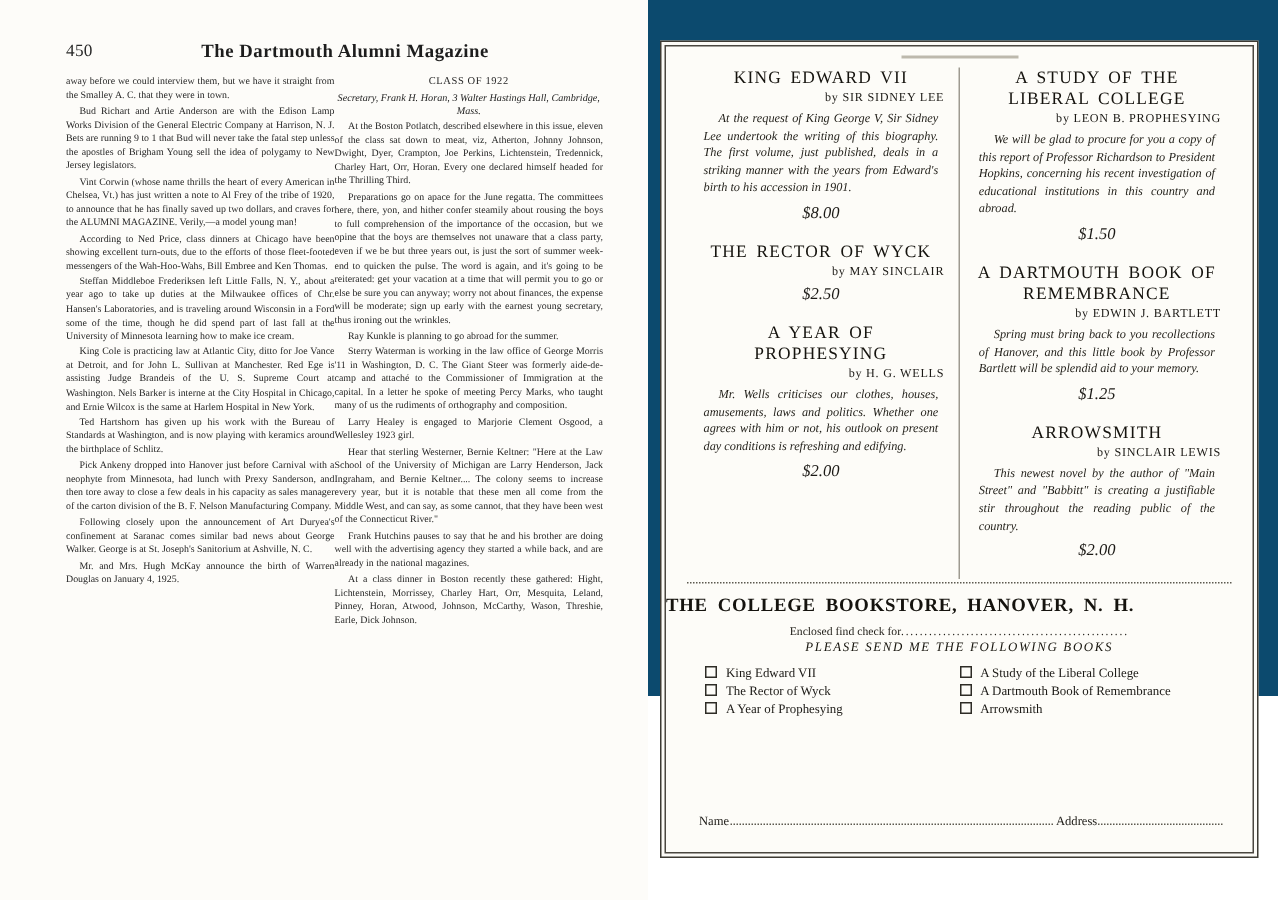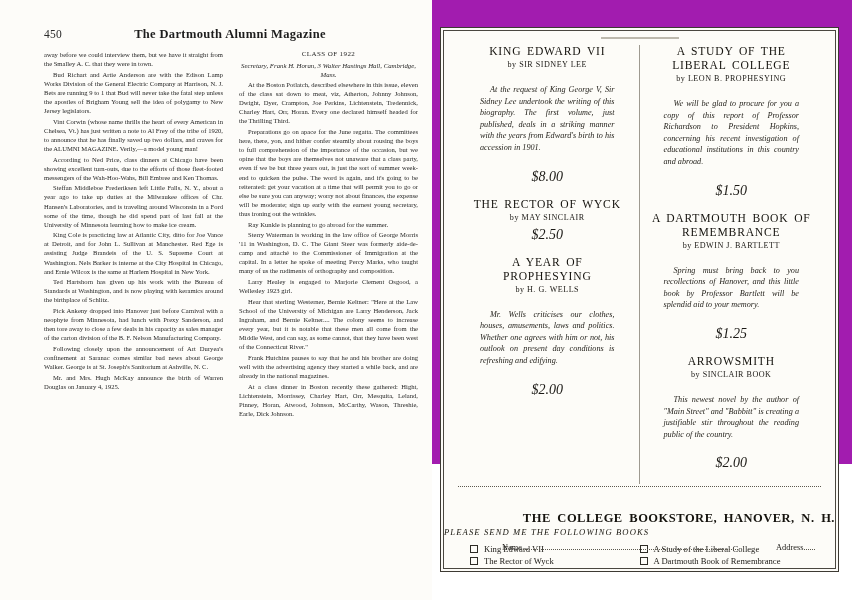--- a/index.html
+++ b/index.html
@@ -11,21 +11,21 @@
     width: 852px;
     height: 600px;
     overflow: hidden;
     font-family: "Liberation Serif", serif;
     color: #1a1a1a;
   }
   .page {
     position: relative;
     width: 852px;
     height: 464px;
-    background: #a21caf;
+    background: #0c4a6e;
   }
 
   
   .mag-page {
     position: absolute;
     left: 0; top: 0;
     width: 432px;
     height: 600px;
     background: #fdfcf9;
     padding: 0;
@@ -58,21 +58,20 @@
     color: #1d1d1d;
   }
 
   .cols {
     position: absolute;
     top: 50px;
     left: 44px;
     width: 374px;
     height: 540px;
     display: flex;
-    gap: 16px;
   }
   .col {
     width: 179px;
     font-size: 6.6px;
     line-height: 9.1px;
     text-align: justify;
     color: #262626;
     -webkit-hyphens: auto;
     hyphens: auto;
   }
@@ -154,70 +153,70 @@
   .book-title {
     text-align: center;
     font-size: 11.6px;
     letter-spacing: .8px;
     line-height: 14px;
     color: #15130e;
     margin-bottom: 1px;
     word-spacing: 2px;
   }
   .book-author {
-    text-align: center;
+    text-align: right;
     font-size: 8.1px;
     letter-spacing: .5px;
     color: #1b1915;
     margin-bottom: 3px;
   }
   .book-desc {
     font-style: italic;
     font-size: 8.2px;
     line-height: 11.6px;
     text-align: justify;
     text-indent: 10px;
     color: #201e18;
-    margin: 15px;
+    margin: 4px;
   }
   .book-price {
     text-align: center;
     font-style: italic;
-    font-size: 14px;
+    font-size: 11px;
     margin-top: 5px;
     color: #1b1915;
   }
 
   .ad-dots {
     margin: 2px 14px 0 14px;
     border-top: 1.1px dotted #5c594f;
   }
   .store-name {
-    text-align: right;
+    text-align: left;
     font-weight: bold;
     font-size: 12.5px;
     letter-spacing: .5px;
-    margin-top: 24px;
+    margin-top: 7px;
     color: #15130e;
     word-spacing: 3px;
   }
   .enclosed {
     text-align: center;
     font-size: 7.8px;
     margin-top: 5px;
     color: #201e18;
     white-space: nowrap;
     overflow: hidden;
   }
   .enclosed .lead {
     letter-spacing: 1.2px;
     font-size: 7.6px;
   }
   .please-send {
-    text-align: left;
+    text-align: center;
     font-style: italic;
     font-size: 8.6px;
     letter-spacing: 1.1px;
     margin-top: 1px;
     color: #18160f;
   }
   .checklist {
     display: flex;
     margin: 7px 26px 0 26px;
   }
@@ -244,21 +243,21 @@
   .name-row {
     position: absolute;
     left: 22px;
     right: 18px;
     bottom: 16px;
     display: flex;
     align-items: flex-end;
     font-size: 8.4px;
     color: #1b1915;
   }
-  .nm-label { flex: 0 0 auto; margin-left: 36px; }
+  .nm-label { flex: 0 0 auto; }
   .dotfill {
     flex: 1 1 auto;
     border-bottom: 1.1px dotted #5c594f;
     margin: 0 2px 2px 1px;
     height: 1px;
   }
   .dotfill.short { flex: 0 0 215px; }
 </style>
 </head>
 <body>
@@ -346,32 +345,35 @@
 
           <div class="book">
             <div class="book-title">A DARTMOUTH BOOK OF REMEMBRANCE</div>
             <div class="book-author">by EDWIN J. BARTLETT</div>
             <p class="book-desc">Spring must bring back to you recollections of Hanover, and this little book by Professor Bartlett will be splendid aid to your memory.</p>
             <div class="book-price">$1.25</div>
           </div>
 
           <div class="book">
             <div class="book-title">ARROWSMITH</div>
-            <div class="book-author">by SINCLAIR BOOK</div>
+            <div class="book-author">by SINCLAIR LEWIS</div>
             <p class="book-desc">This newest novel by the author of "Main Street" and "Babbitt" is creating a justifiable stir throughout the reading public of the country.</p>
             <div class="book-price">$2.00</div>
           </div>
 
         </div>
       </div>
 
       <div class="ad-dots"></div>
 
       <div class="store-name">THE COLLEGE BOOKSTORE,  HANOVER, N. H.</div>
 
+      <div class="enclosed">
+        <span>Enclosed find check for</span><span class="lead">.................................................</span>
+      </div>
 
       <div class="please-send">PLEASE SEND ME THE FOLLOWING BOOKS</div>
 
       <div class="checklist">
         <div class="check-col">
           <div class="check-row">
             <span class="checkbox"></span>
             <span class="check-label">King Edward VII</span>
           </div>
           <div class="check-row">

